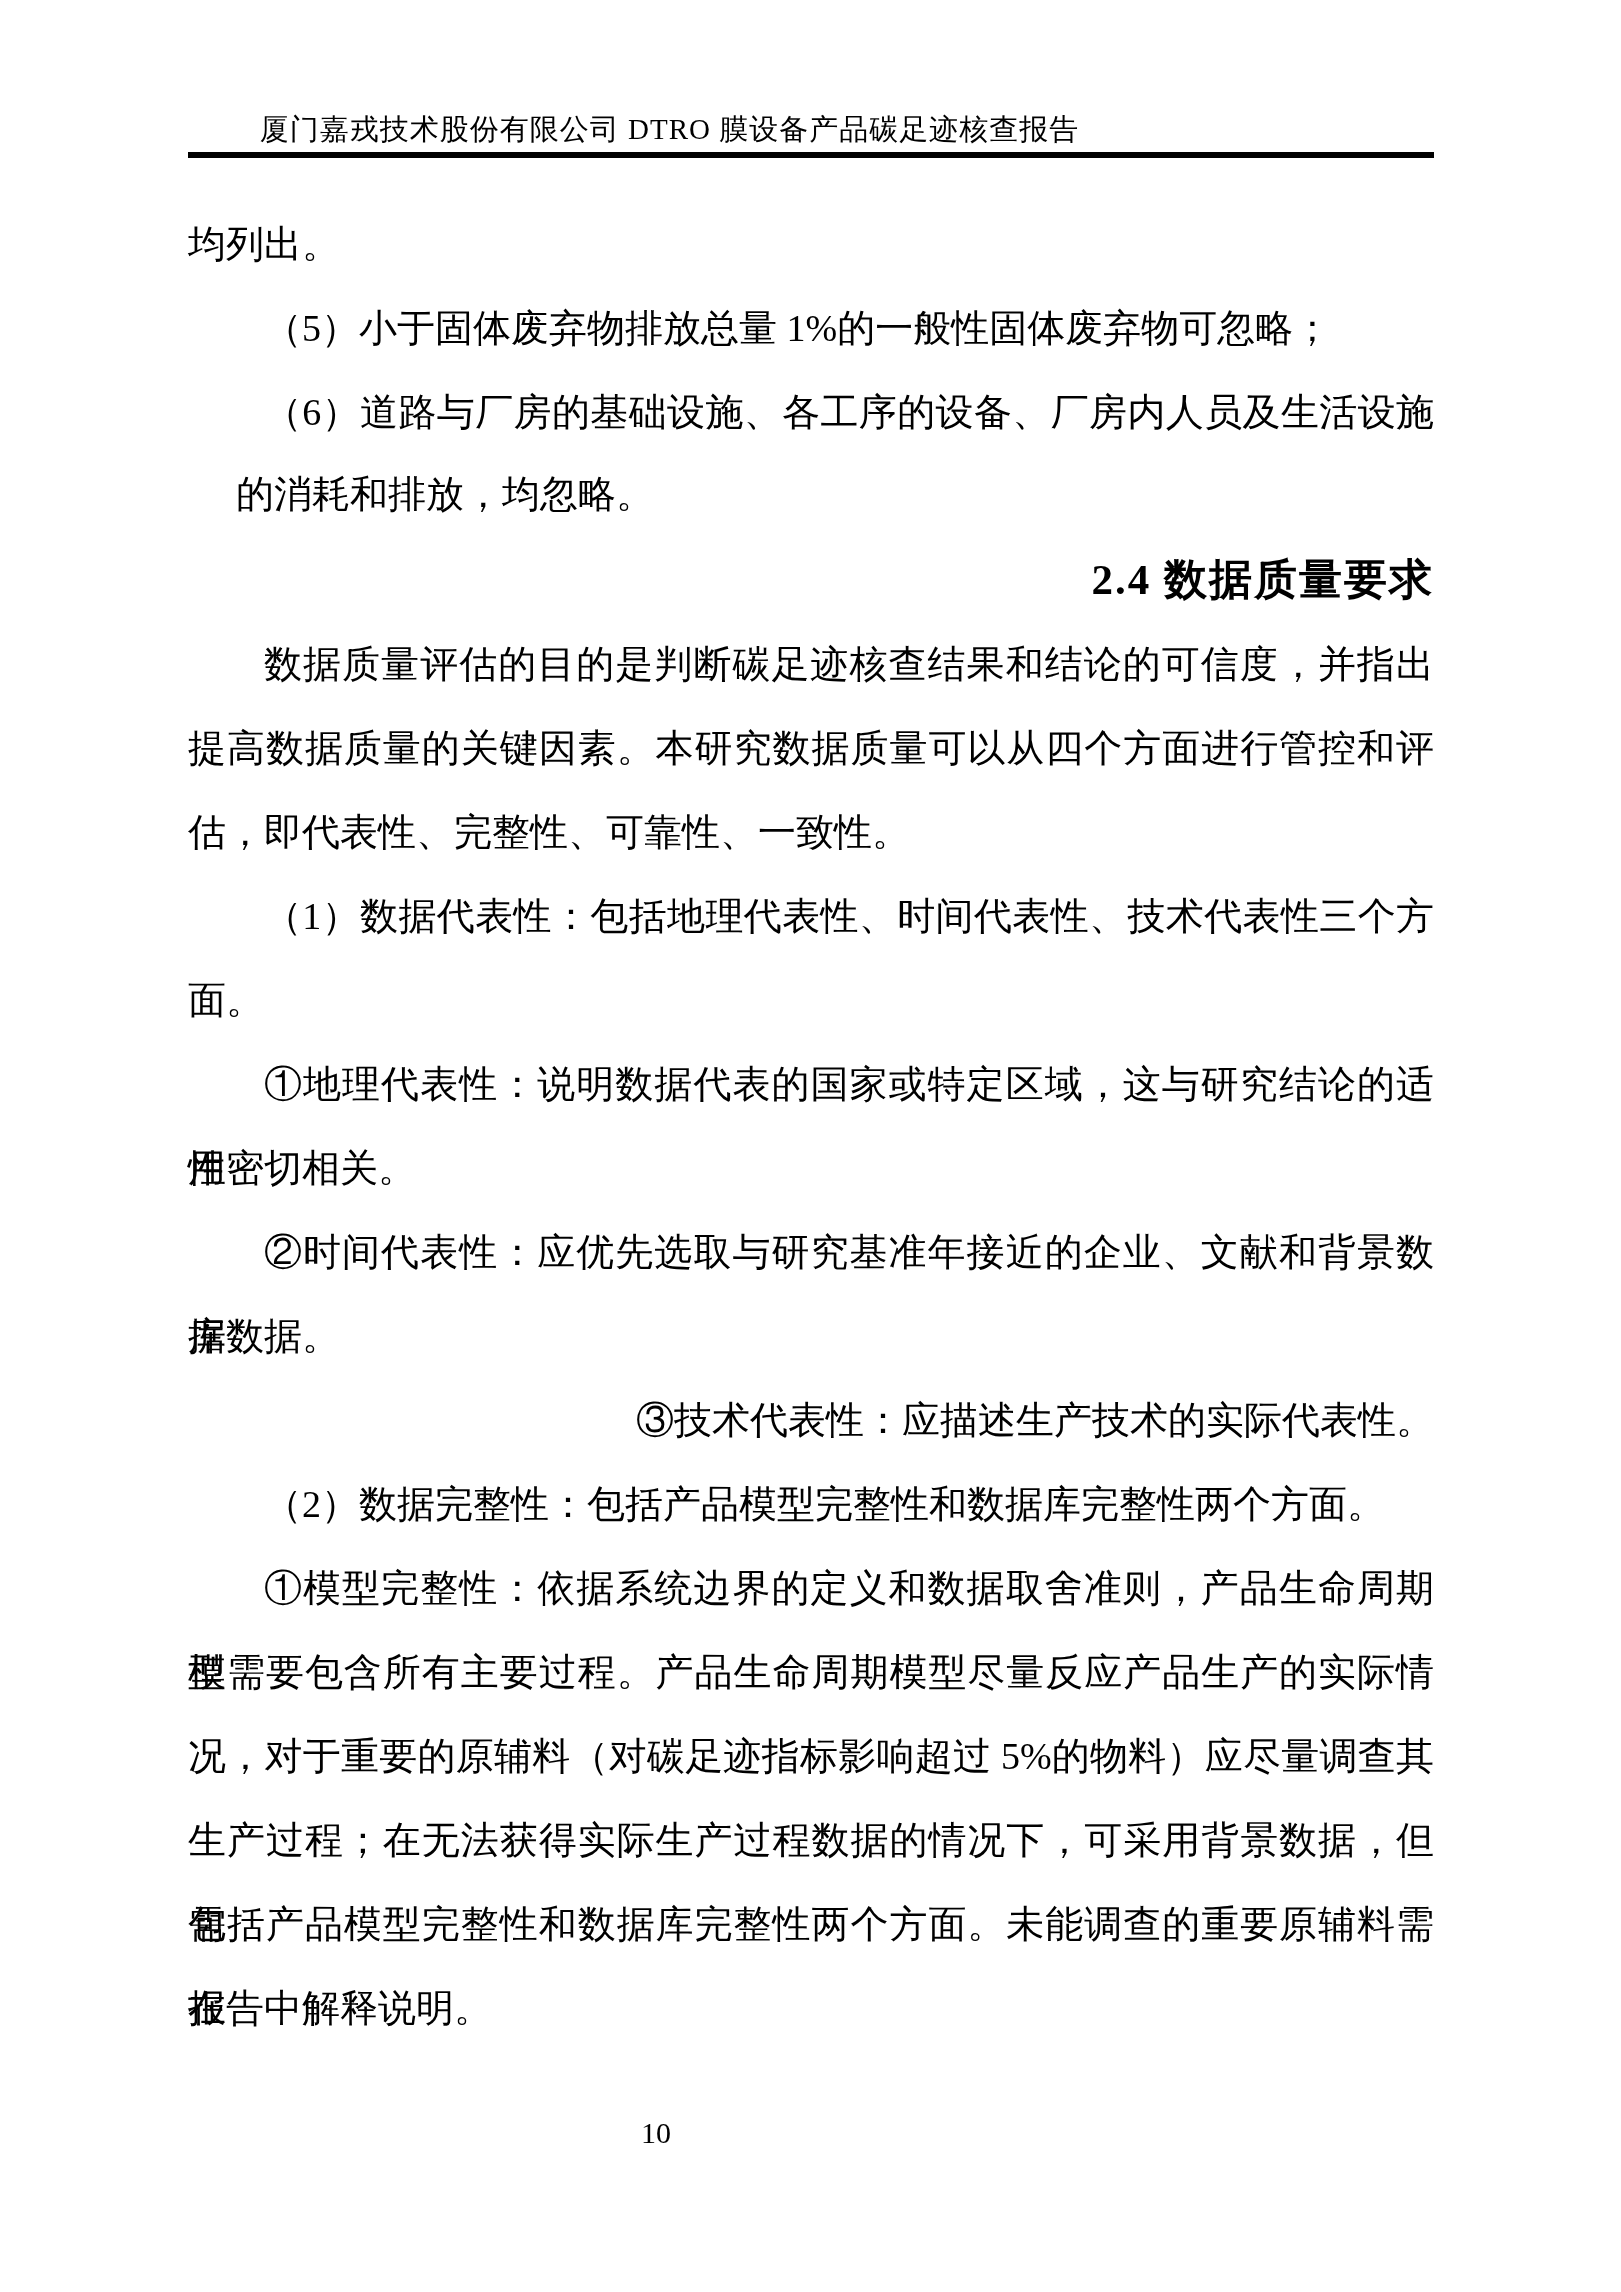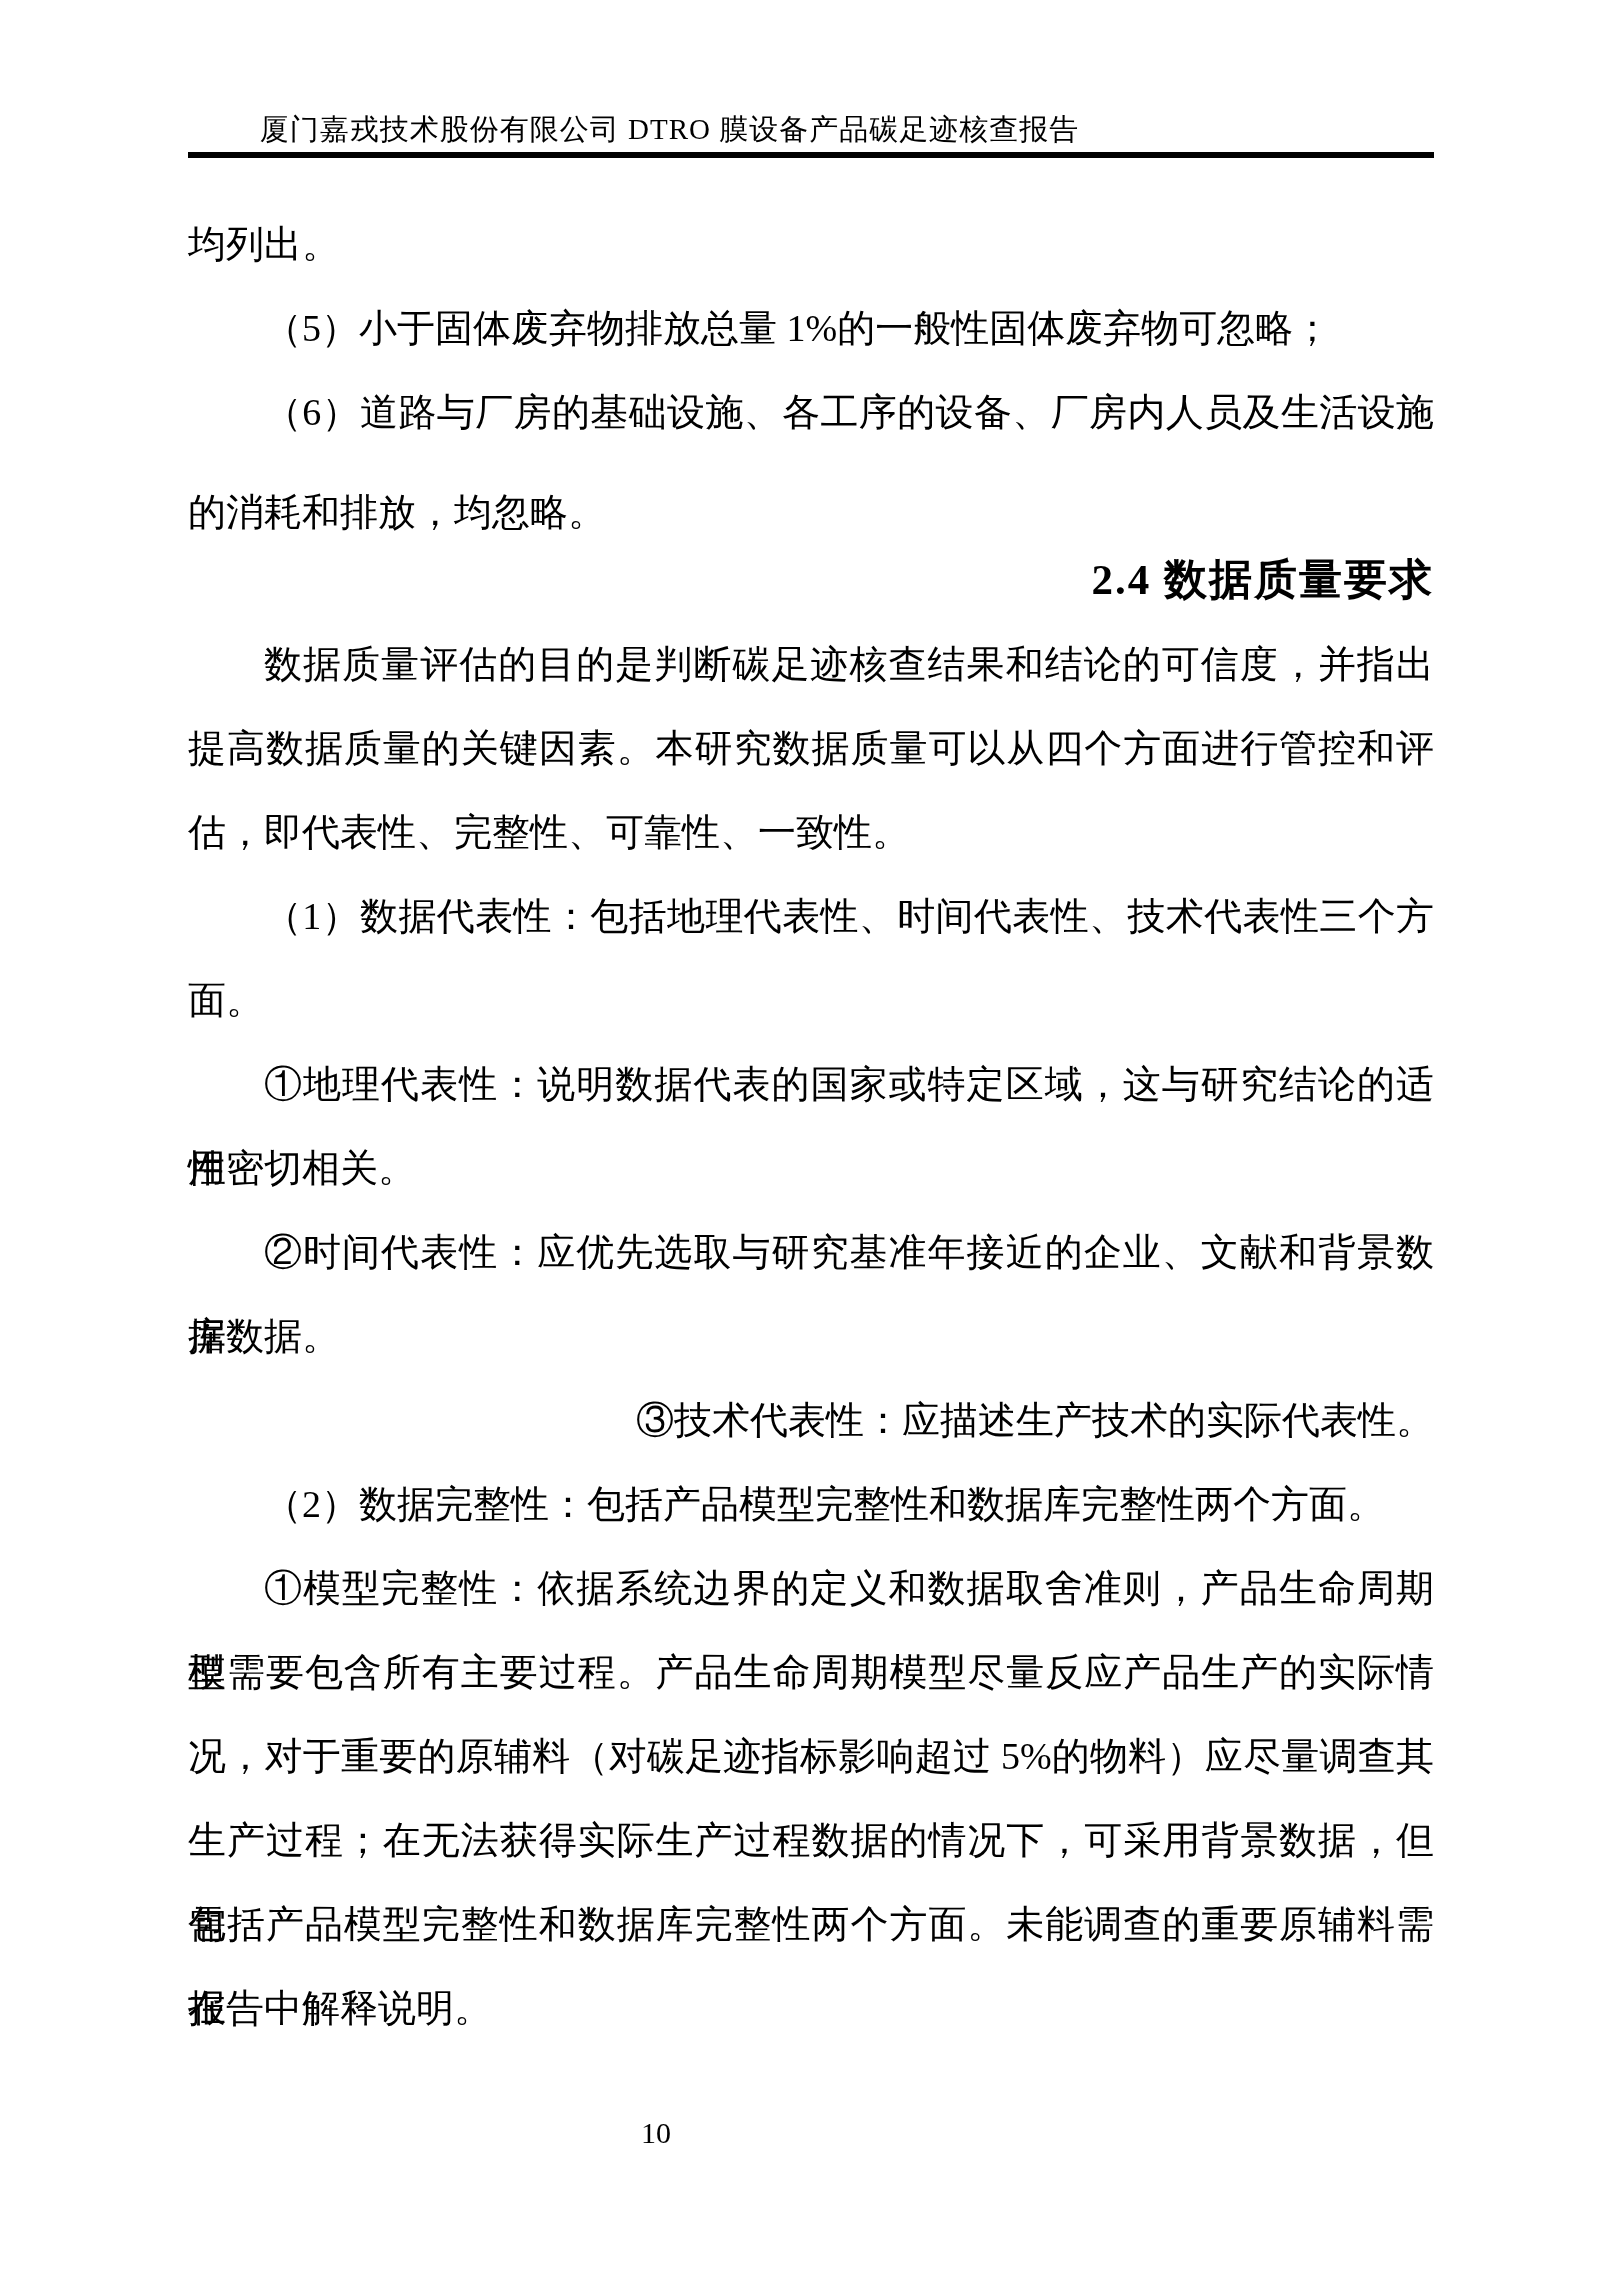--- a/index.html
+++ b/index.html
@@ -66,21 +66,21 @@
 <body>
 
 <div class="page">
   <div class="header-title">厦门嘉戎技术股份有限公司 DTRO 膜设备产品碳足迹核查报告</div>
   <div class="header-rule"></div>
 
   <div id="body-lines">
       <div class="line" style="top: 202px;">均列出。</div>
       <div class="line indent" style="top: 286px;">（5）小于固体废弃物排放总量 1%的一般性固体废弃物可忽略；</div>
       <div class="line indent justify" style="top: 370px;">（6）道路与厂房的基础设施、各工序的设备、厂房内人员及生活设施</div>
-      <div class="line" style="top: 470px;">的消耗和排放，均忽略。</div>
+      <div class="line" style="top: 452px; margin-left: 48px;">的消耗和排放，均忽略。</div>
       <div class="line heading" style="top: 538px; text-align: right;">2.4 数据质量要求</div>
       <div class="line indent justify" style="top: 622px;">数据质量评估的目的是判断碳足迹核查结果和结论的可信度，并指出</div>
       <div class="line justify" style="top: 706px;">提高数据质量的关键因素。本研究数据质量可以从四个方面进行管控和评</div>
       <div class="line" style="top: 790px;">估，即代表性、完整性、可靠性、一致性。</div>
       <div class="line indent justify" style="top: 874px;">（1）数据代表性：包括地理代表性、时间代表性、技术代表性三个方</div>
       <div class="line" style="top: 958px;">面。</div>
       <div class="line indent justify" style="top: 1042px;">①地理代表性：说明数据代表的国家或特定区域，这与研究结论的适用</div>
       <div class="line" style="top: 1126px;">性密切相关。</div>
       <div class="line indent justify" style="top: 1210px;">②时间代表性：应优先选取与研究基准年接近的企业、文献和背景数据</div>
       <div class="line" style="top: 1294px;">库数据。</div>

